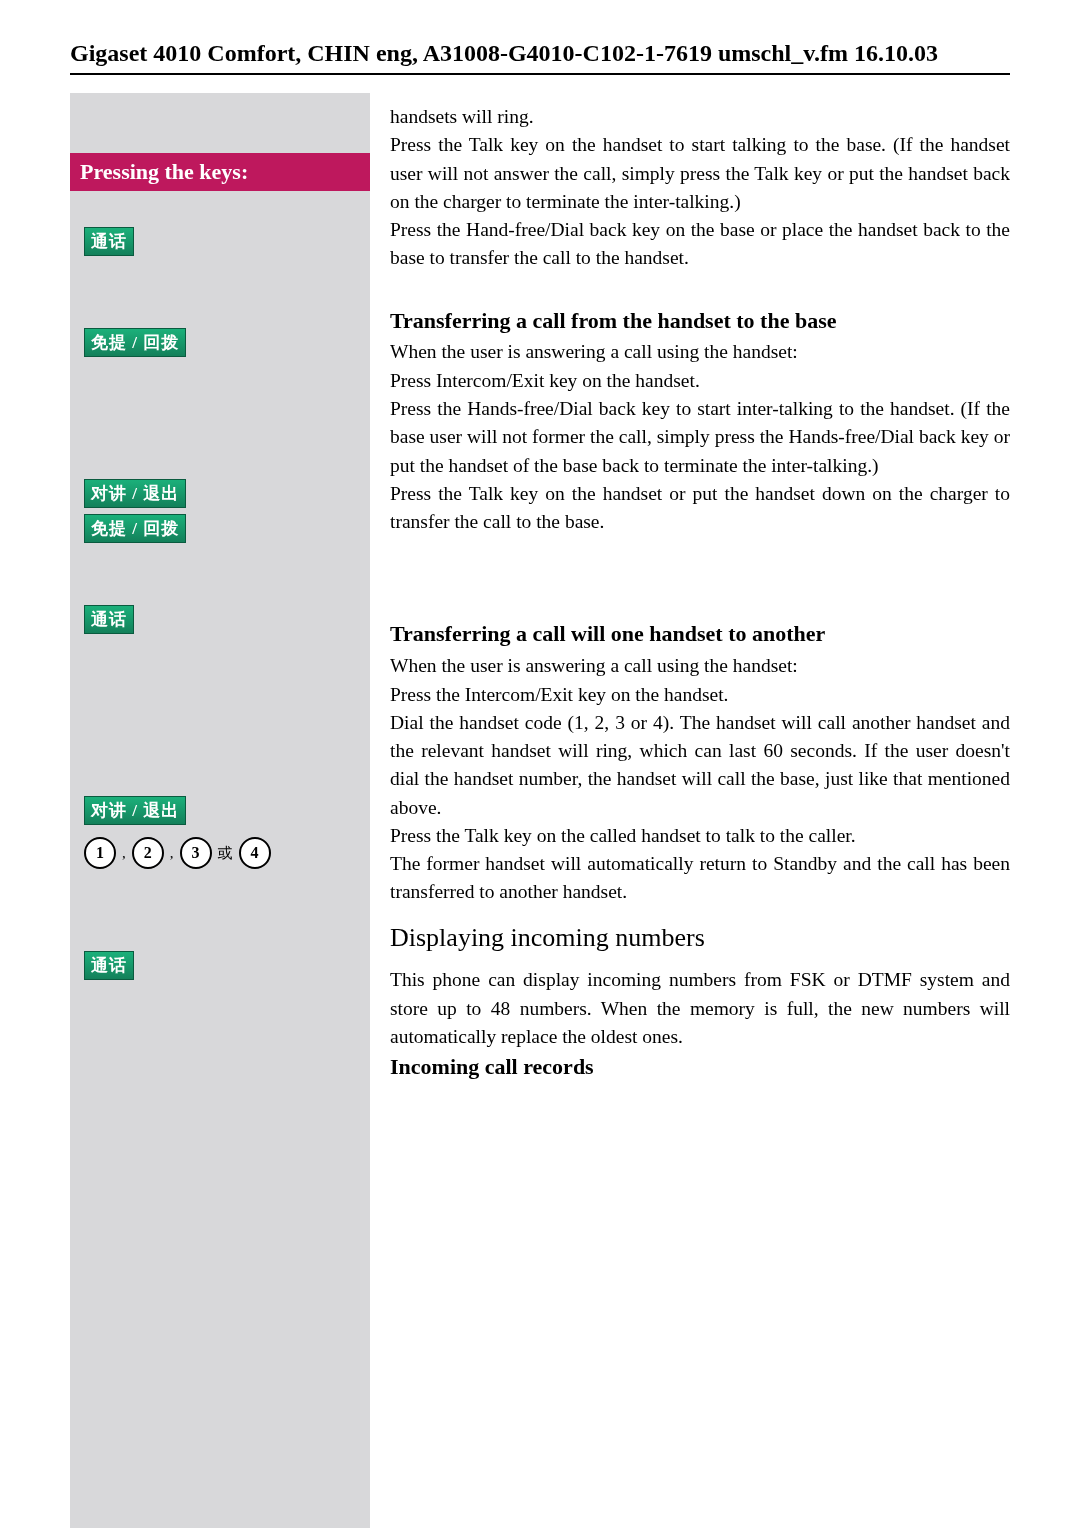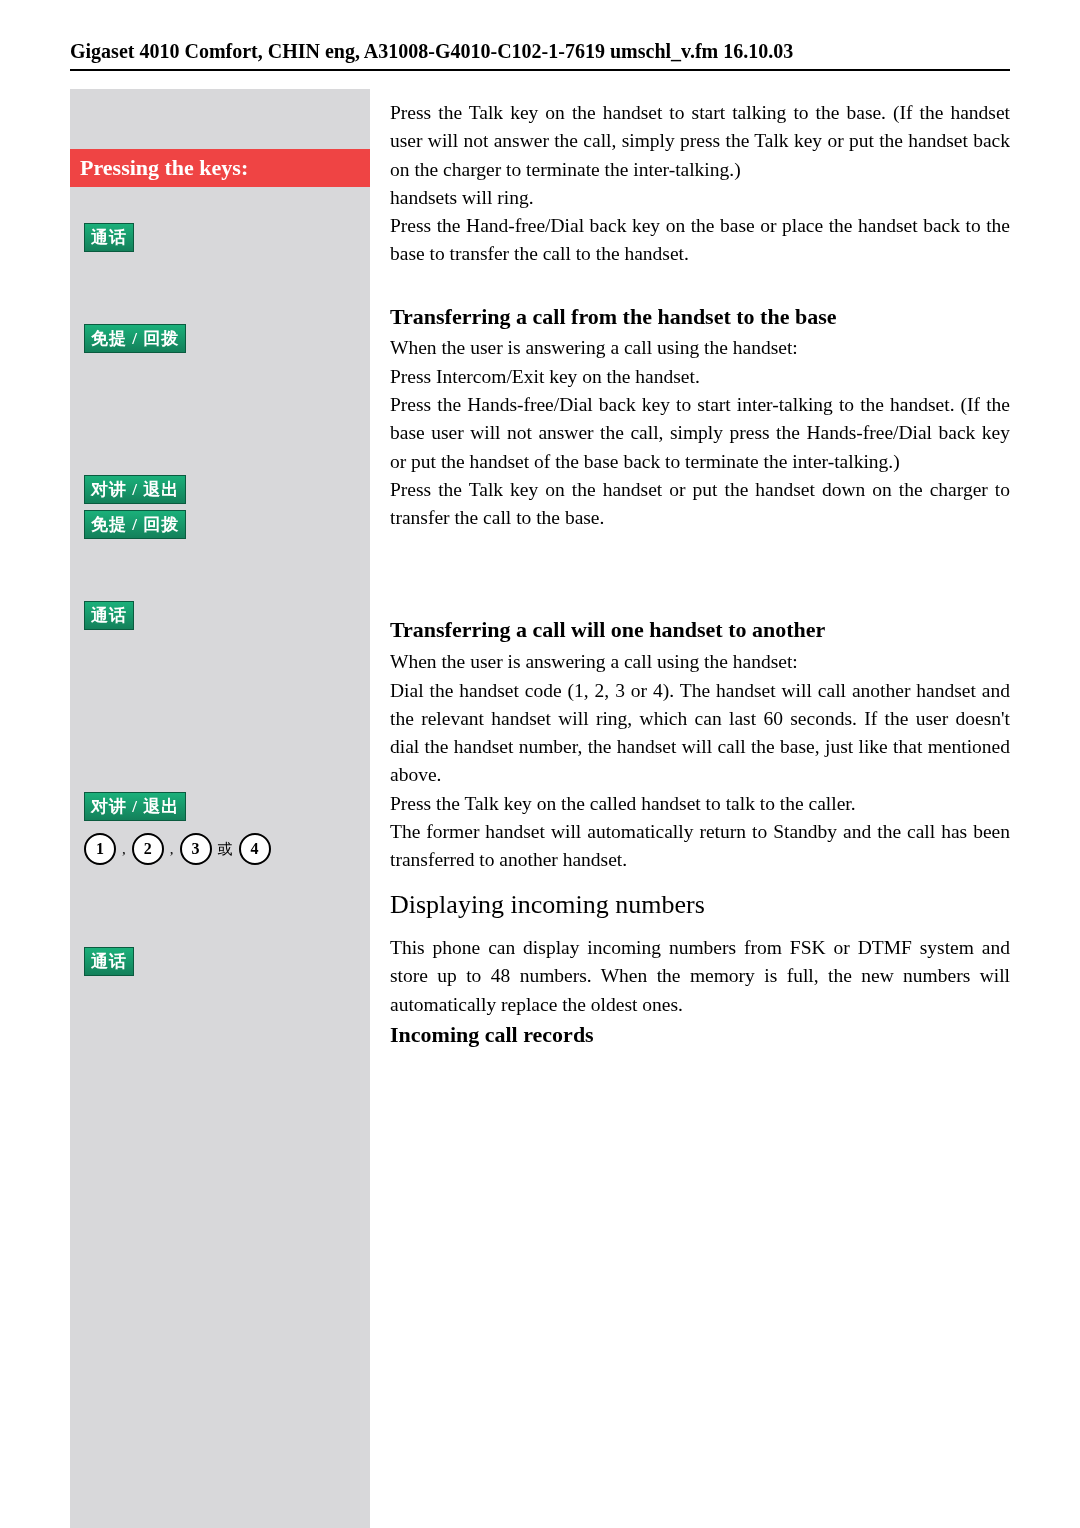--- a/index.html
+++ b/index.html
@@ -11,37 +11,37 @@
     background: #fff;
     position: relative;
     box-sizing: border-box;
   }
   .page {
     padding: 40px 70px 40px 70px;
     position: relative;
   }
   .header {
     font-weight: bold;
-    font-size: 20px;
+    font-size: 24px;
     border-bottom: 2px solid #000;
     padding-bottom: 6px;
     margin-bottom: 18px;
   }
   .columns {
     display: flex;
   }
   .sidebar {
     width: 300px;
     background: #d8d8da;
     padding: 0;
     box-sizing: border-box;
     position: relative;
   }
   .pressing-keys {
-    background: #ef4444;
+    background: #be185d;
     color: #fff;
     font-weight: bold;
     font-size: 22px;
     padding: 6px 10px;
     margin: 0;
   }
   .key-row {
     display: flex;
     justify-content: flex-start;
     padding: 6px 14px;
@@ -175,34 +175,35 @@
       <div class="key-row">
         <span class="key-badge">通话</span>
       </div>
 
       <div style="height:560px;"></div>
     </div>
 
     <div class="content">
       <div class="spacer-sm"></div>
 
+      <p>handsets will ring.</p>
       <p>Press the Talk key on the handset to start talking to the base. (If the handset user will not answer the call, simply press the Talk key or put the handset back on the charger to terminate the inter-talking.)</p>
-      <p>handsets will ring.</p>
       <p>Press the Hand-free/Dial back key on the base or place the handset back to the base to transfer the call to the handset.</p>
 
       <div class="section-title">Transferring a call from the handset to the base</div>
       <p>When the user is answering a call using the handset:</p>
       <p>Press Intercom/Exit key on the handset.</p>
-      <p>Press the Hands-free/Dial back key to start inter-talking to the handset. (If the base user will not answer the call, simply press the Hands-free/Dial back key or put the handset of the base back to terminate the inter-talking.)</p>
+      <p>Press the Hands-free/Dial back key to start inter-talking to the handset. (If the base user will not former the call, simply press the Hands-free/Dial back key or put the handset of the base back to terminate the inter-talking.)</p>
       <p>Press the Talk key on the handset or put the handset down on the charger to transfer the call to the base.</p>
 
       <div style="height:50px;"></div>
 
       <div class="section-title">Transferring a call will one handset to another</div>
       <p>When the user is answering a call using the handset:</p>
+      <p>Press the Intercom/Exit key on the handset.</p>
       <p>Dial the handset code (1, 2, 3 or 4). The handset will call another handset and the relevant handset will ring, which can last 60 seconds. If the user doesn't dial the handset number, the handset will call the base, just like that mentioned above.</p>
       <p>Press the Talk key on the called handset to talk to the caller.</p>
       <p>The former handset will automatically return to Standby and the call has been transferred to another handset.</p>
 
       <div class="big-section-title">Displaying incoming numbers</div>
       <p>This phone can display incoming numbers from FSK or DTMF system and store up to 48 numbers. When the memory is full, the new numbers will automatically replace the oldest ones.</p>
 
       <div class="subsec-title">Incoming call records</div>
     </div>
   </div>

